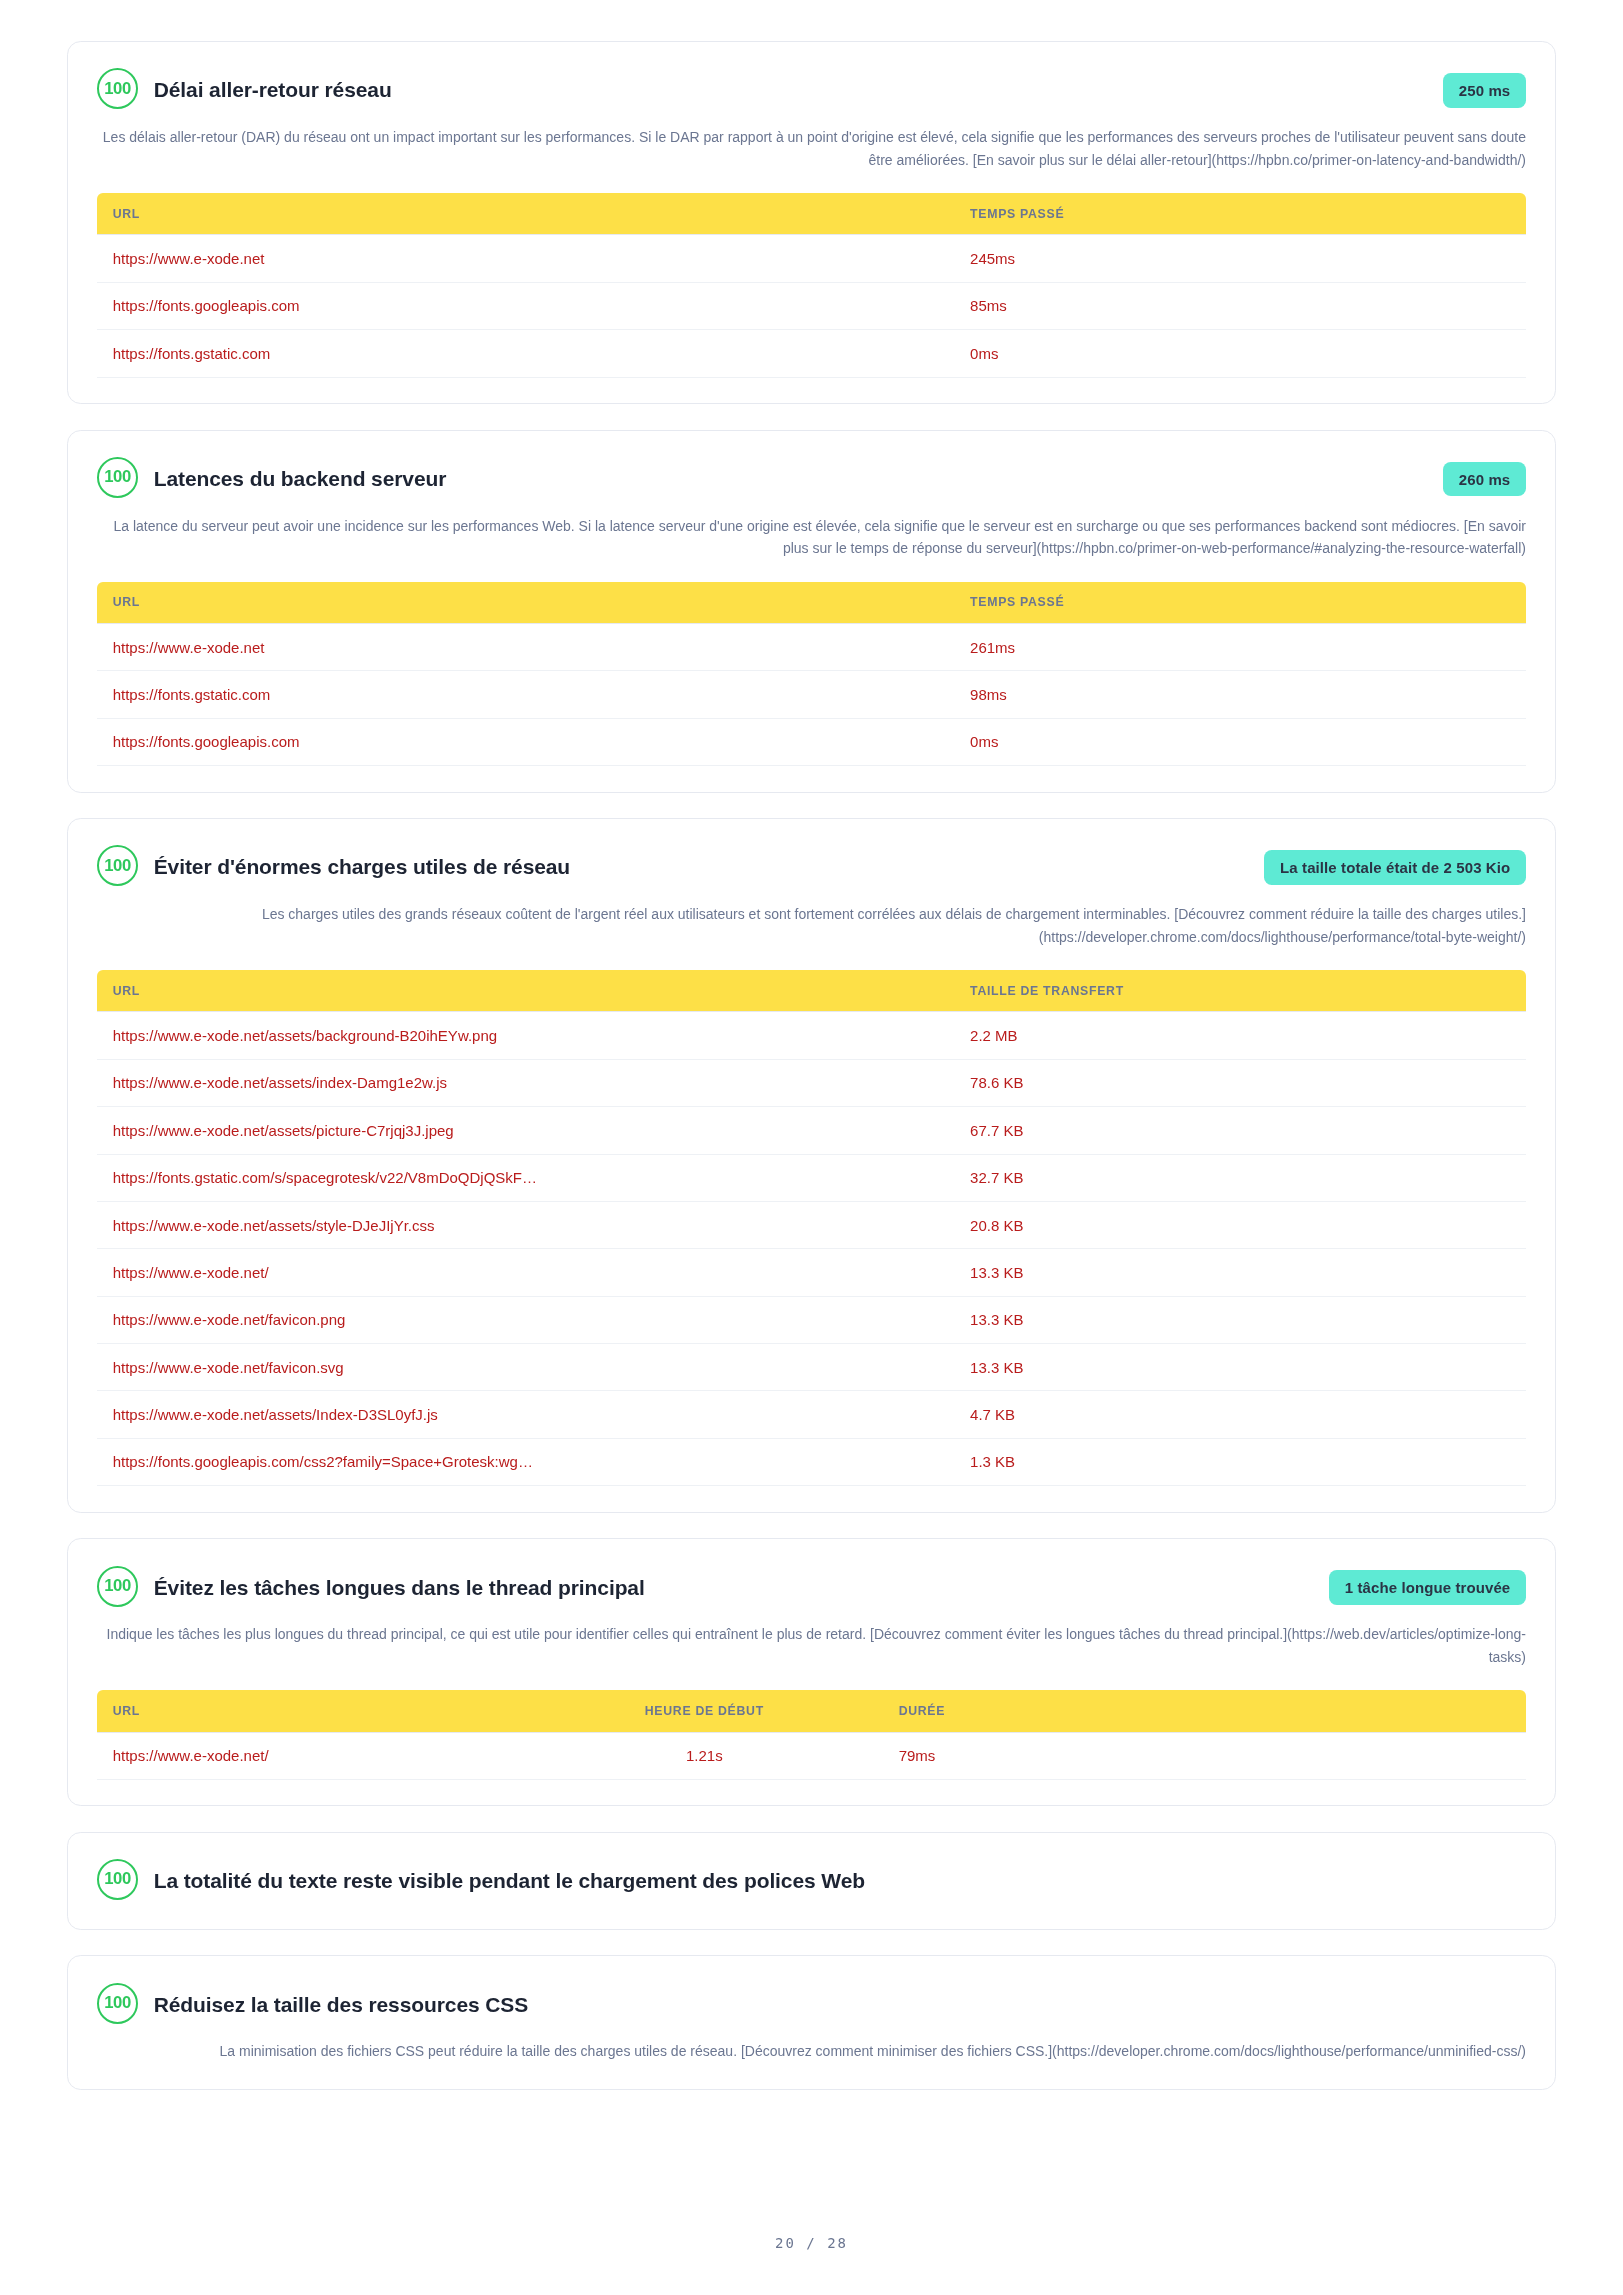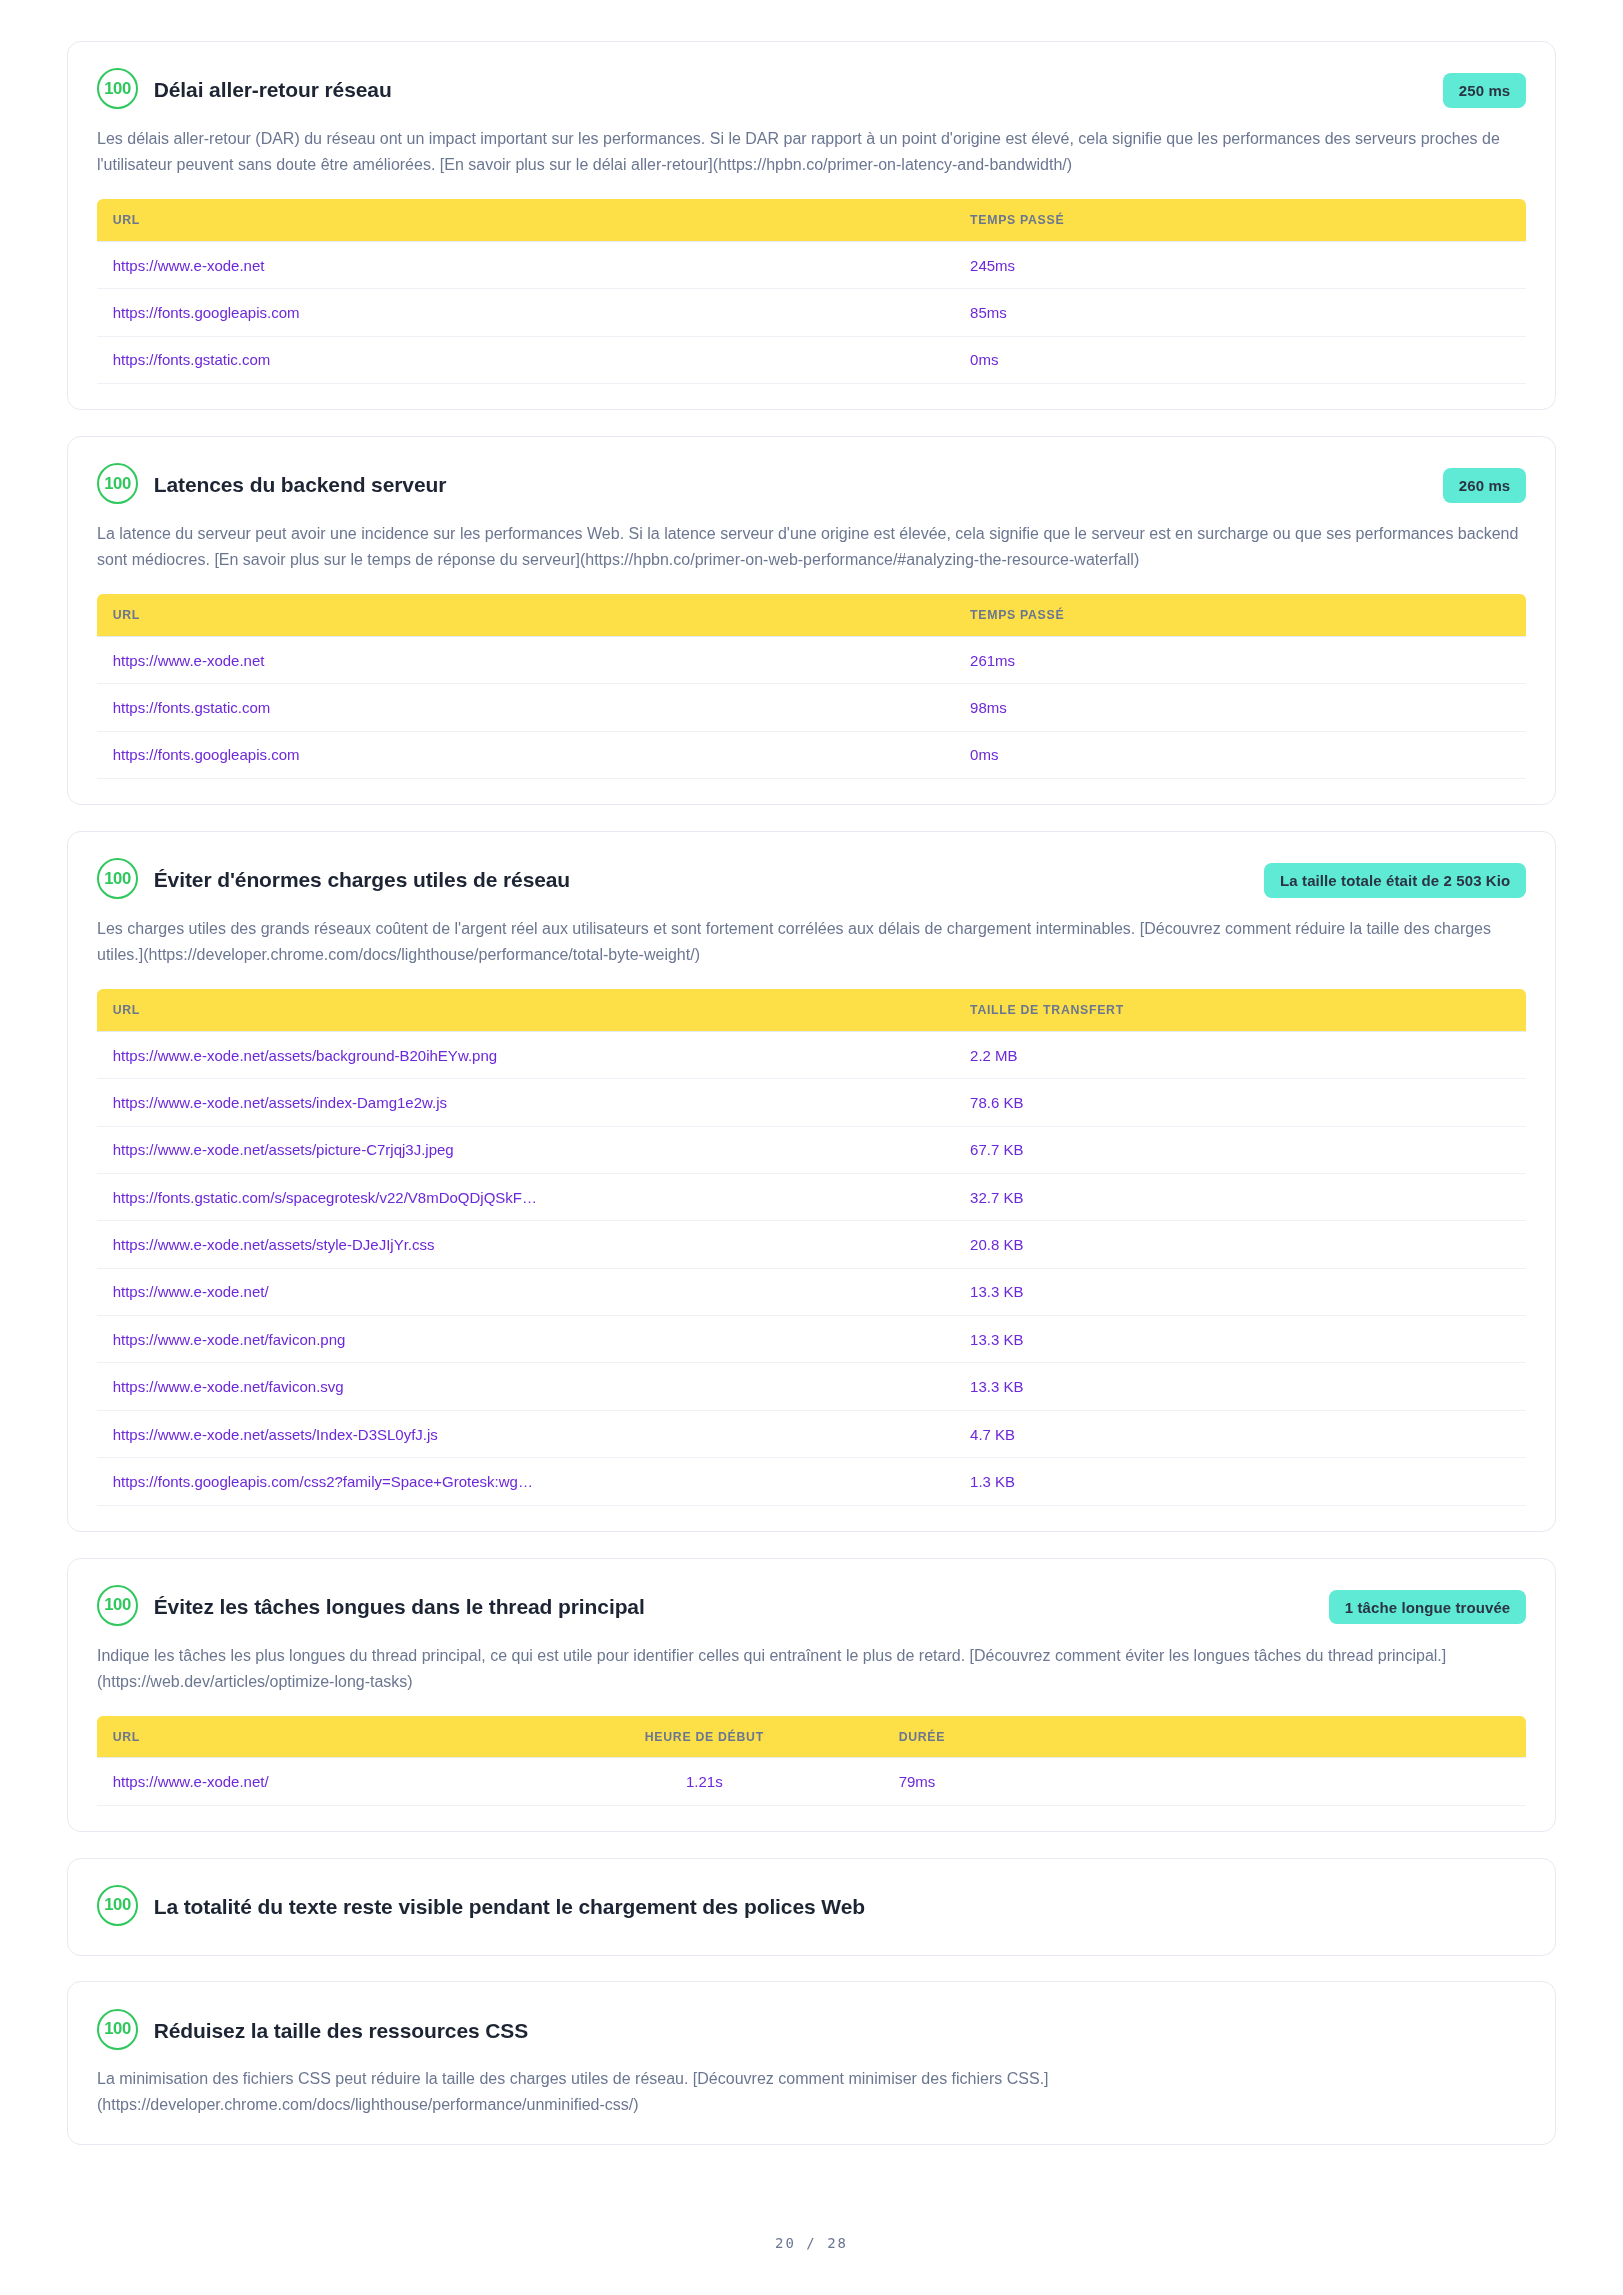--- a/index.html
+++ b/index.html
@@ -78,24 +78,25 @@
     padding: 8.8px 15.7px;
     font-size: 15px;
     font-weight: 700;
     color: #2b3445;
     white-space: nowrap;
     letter-spacing: 0.1px;
   }
 
   .audit-desc {
     margin-top: 13.7px;
-    font-size: 16px;
+    font-size: 14px;
     line-height: 1.62;
     color: #6b7691;
     max-width: 1460px;
+    text-align: right;
   }
 
   
   .audit-table {
     width: 100%;
     border-collapse: collapse;
     margin-top: 21.6px;
     table-layout: fixed;
   }
 
@@ -107,21 +108,21 @@
     letter-spacing: 0.7px;
     color: #6b7691;
     padding: 13.7px 15.7px;
     border-bottom: 1.5px solid #e6e9f0;
   }
   .audit-table thead th:first-child { border-top-left-radius: 5.9px; }
   .audit-table thead th:last-child { border-top-right-radius: 5.9px; }
 
   .audit-table tbody td {
     font-size: 15px;
-    color: #6d28d9;
+    color: #b91c1c;
     padding: 14.7px 15.7px;
     border-bottom: 1px solid #eef1f5;
     overflow: hidden;
     text-overflow: ellipsis;
     white-space: nowrap;
   }
   .audit-table tbody tr:last-child td { border-bottom: 1px solid #eef1f5; }
 
   td.url-link { color: #1a8fb5; }
   td.url-plain { color: #1d2433; }

